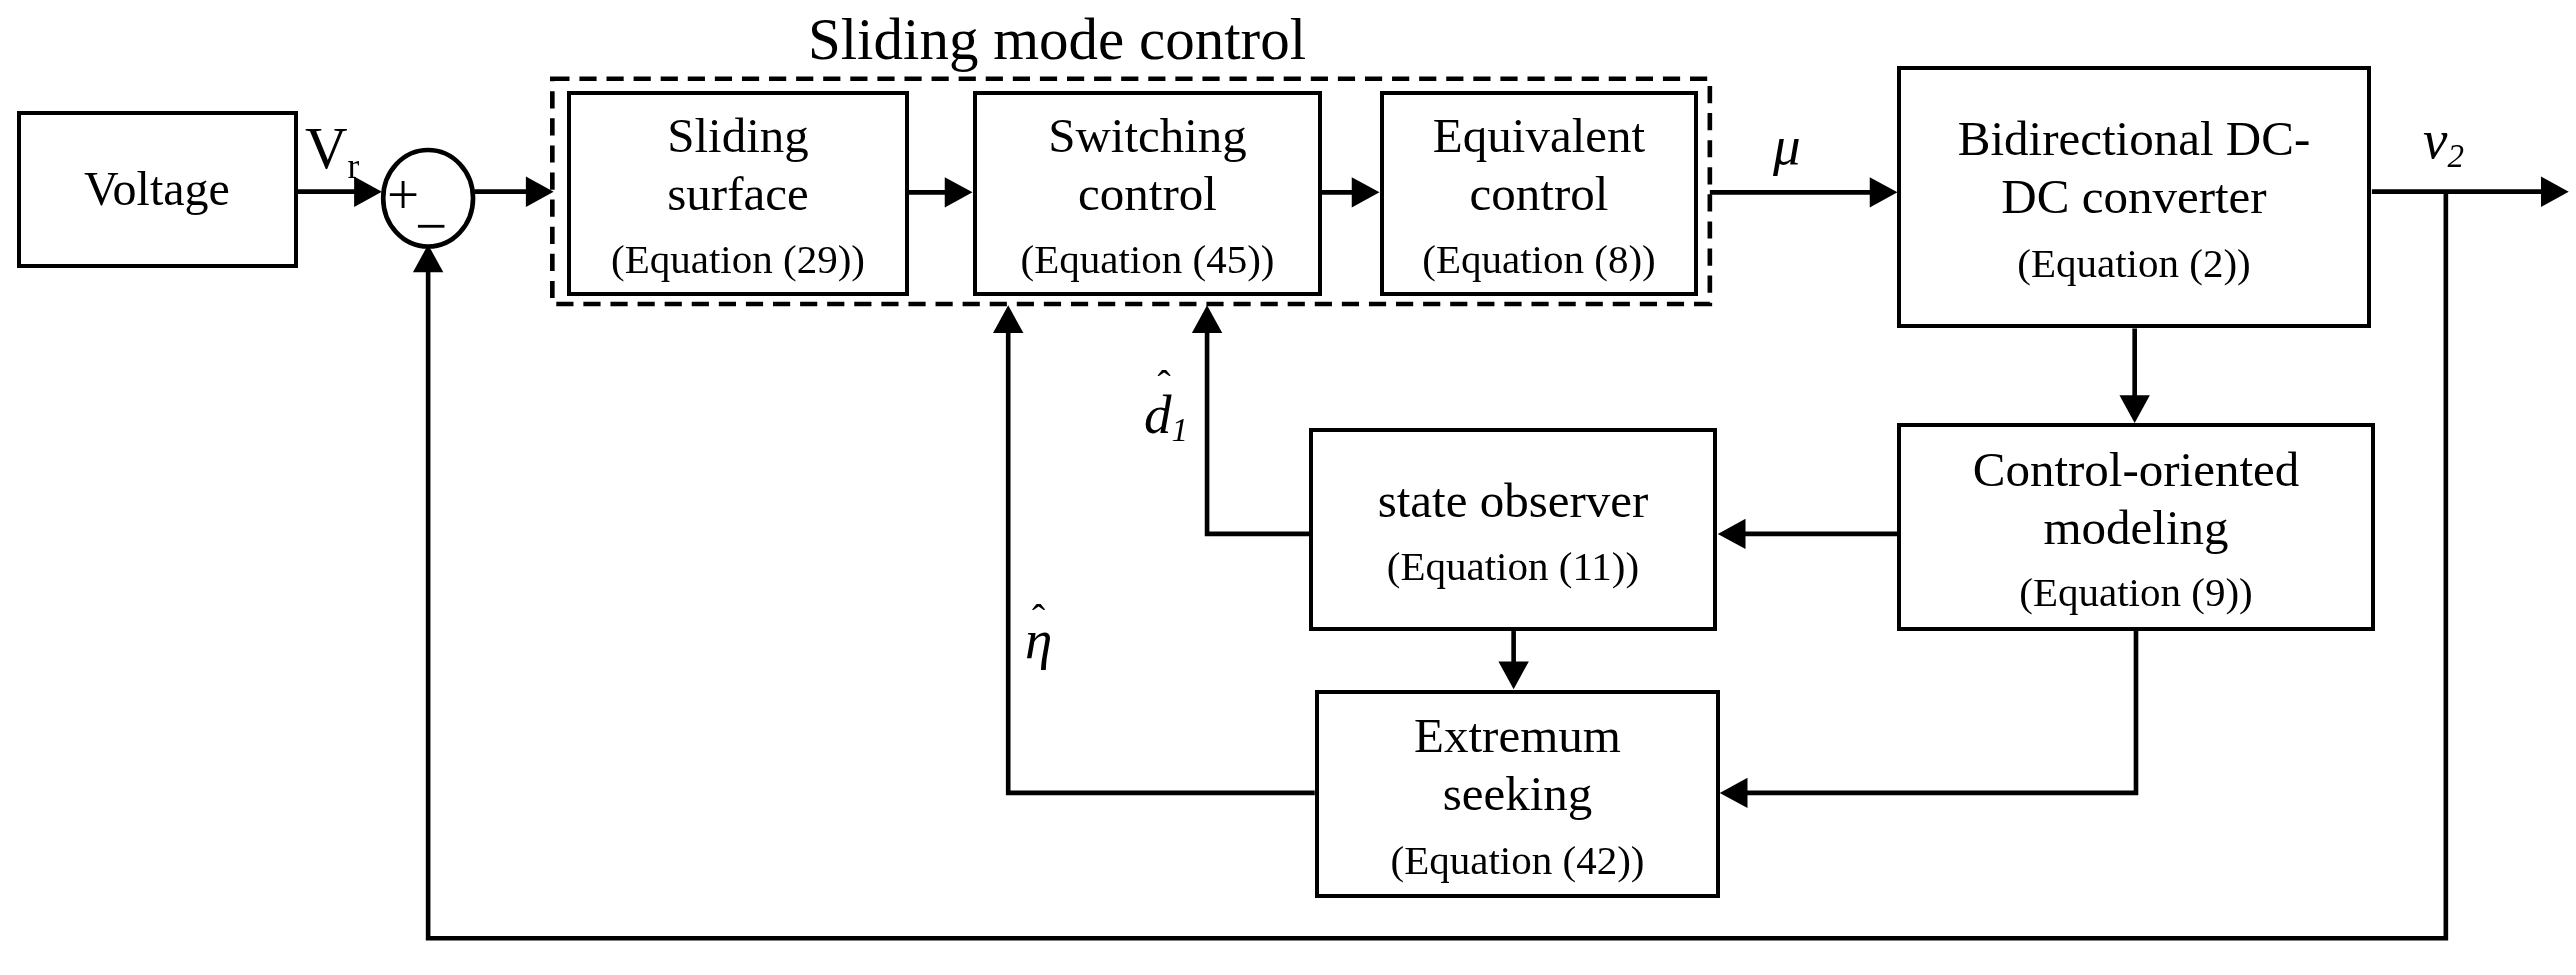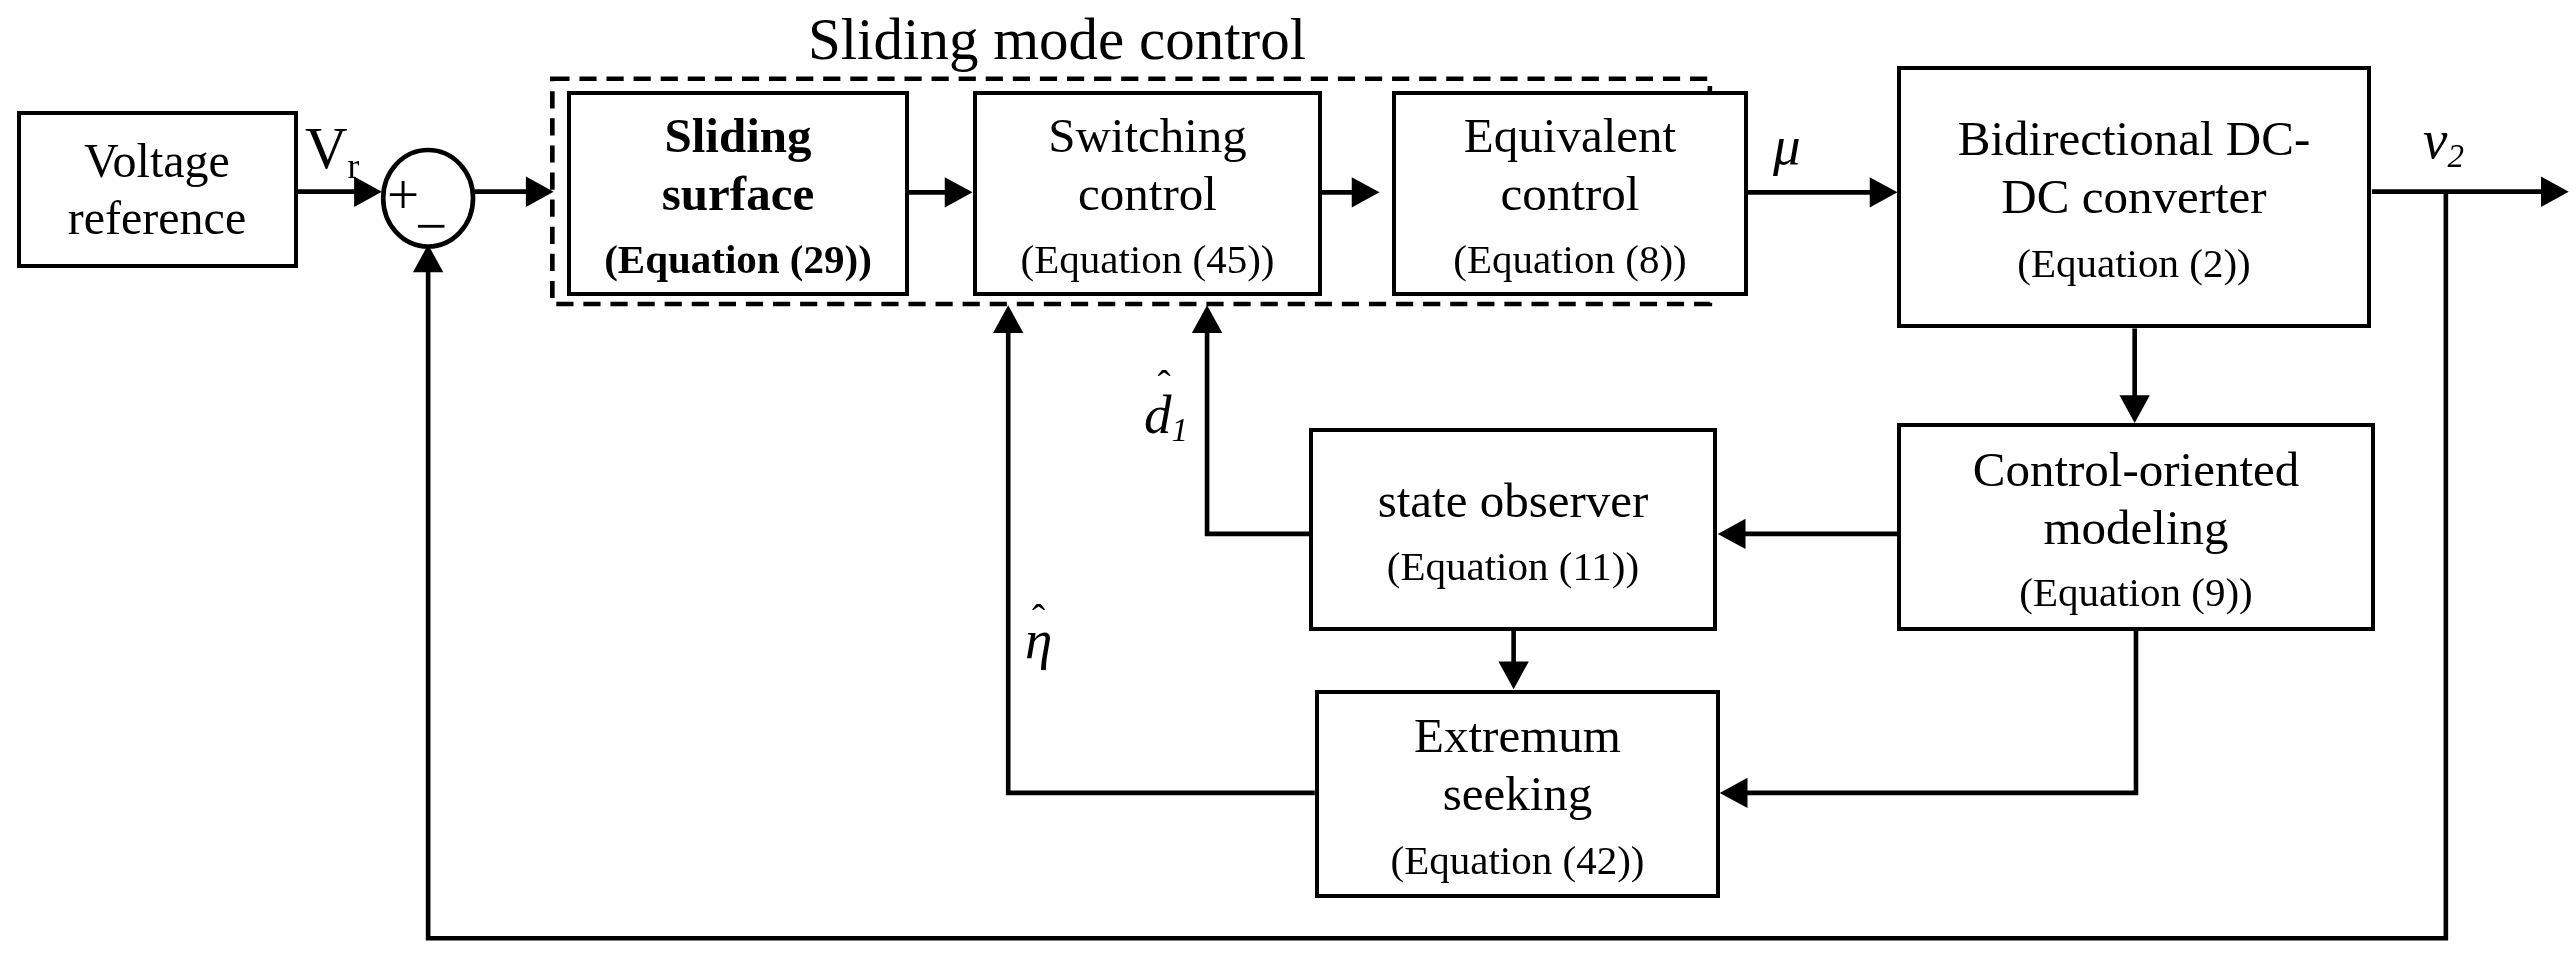--- a/index.html
+++ b/index.html
@@ -114,36 +114,35 @@
       <polygon class="head" points="1526,462 1503,504 1549,504"></polygon>
     </g>
 
     <ellipse class="stroke" cx="648" cy="300" rx="68" ry="73" fill="#ffffff"></ellipse>
   </svg>
 
   <div class="title">Sliding mode control</div>
 
   <div class="box noeq" style="left:16.5px; top:111px; width:281px; height:157px;">
     <div class="main">Voltage</div>
-    <div class="main">reference</div>
-  </div>
-
-  <div class="box" style="left:567px; top:91px; width:342px; height:205px;font-weight:bold;">
+  </div>
+
+  <div class="box" style="left:567px; top:91px; width:342px; height:205px;">
     <div class="main">Sliding</div>
     <div class="main">surface</div>
     <div class="eq">(Equation (29))</div>
   </div>
 
   <div class="box" style="left:973px; top:91px; width:349px; height:205px;">
     <div class="main">Switching</div>
     <div class="main">control</div>
     <div class="eq">(Equation (45))</div>
   </div>
 
-  <div class="box" style="left:1380px; top:91px; width:356px; height:205px;margin-left:12px;">
+  <div class="box" style="left:1380px; top:91px; width:318px; height:205px;">
     <div class="main">Equivalent</div>
     <div class="main">control</div>
     <div class="eq">(Equation (8))</div>
   </div>
 
   <div class="box" style="left:1897px; top:66px; width:474px; height:262px;">
     <div class="main">Bidirectional DC-</div>
     <div class="main">DC converter</div>
     <div class="eq">(Equation (2))</div>
   </div>

